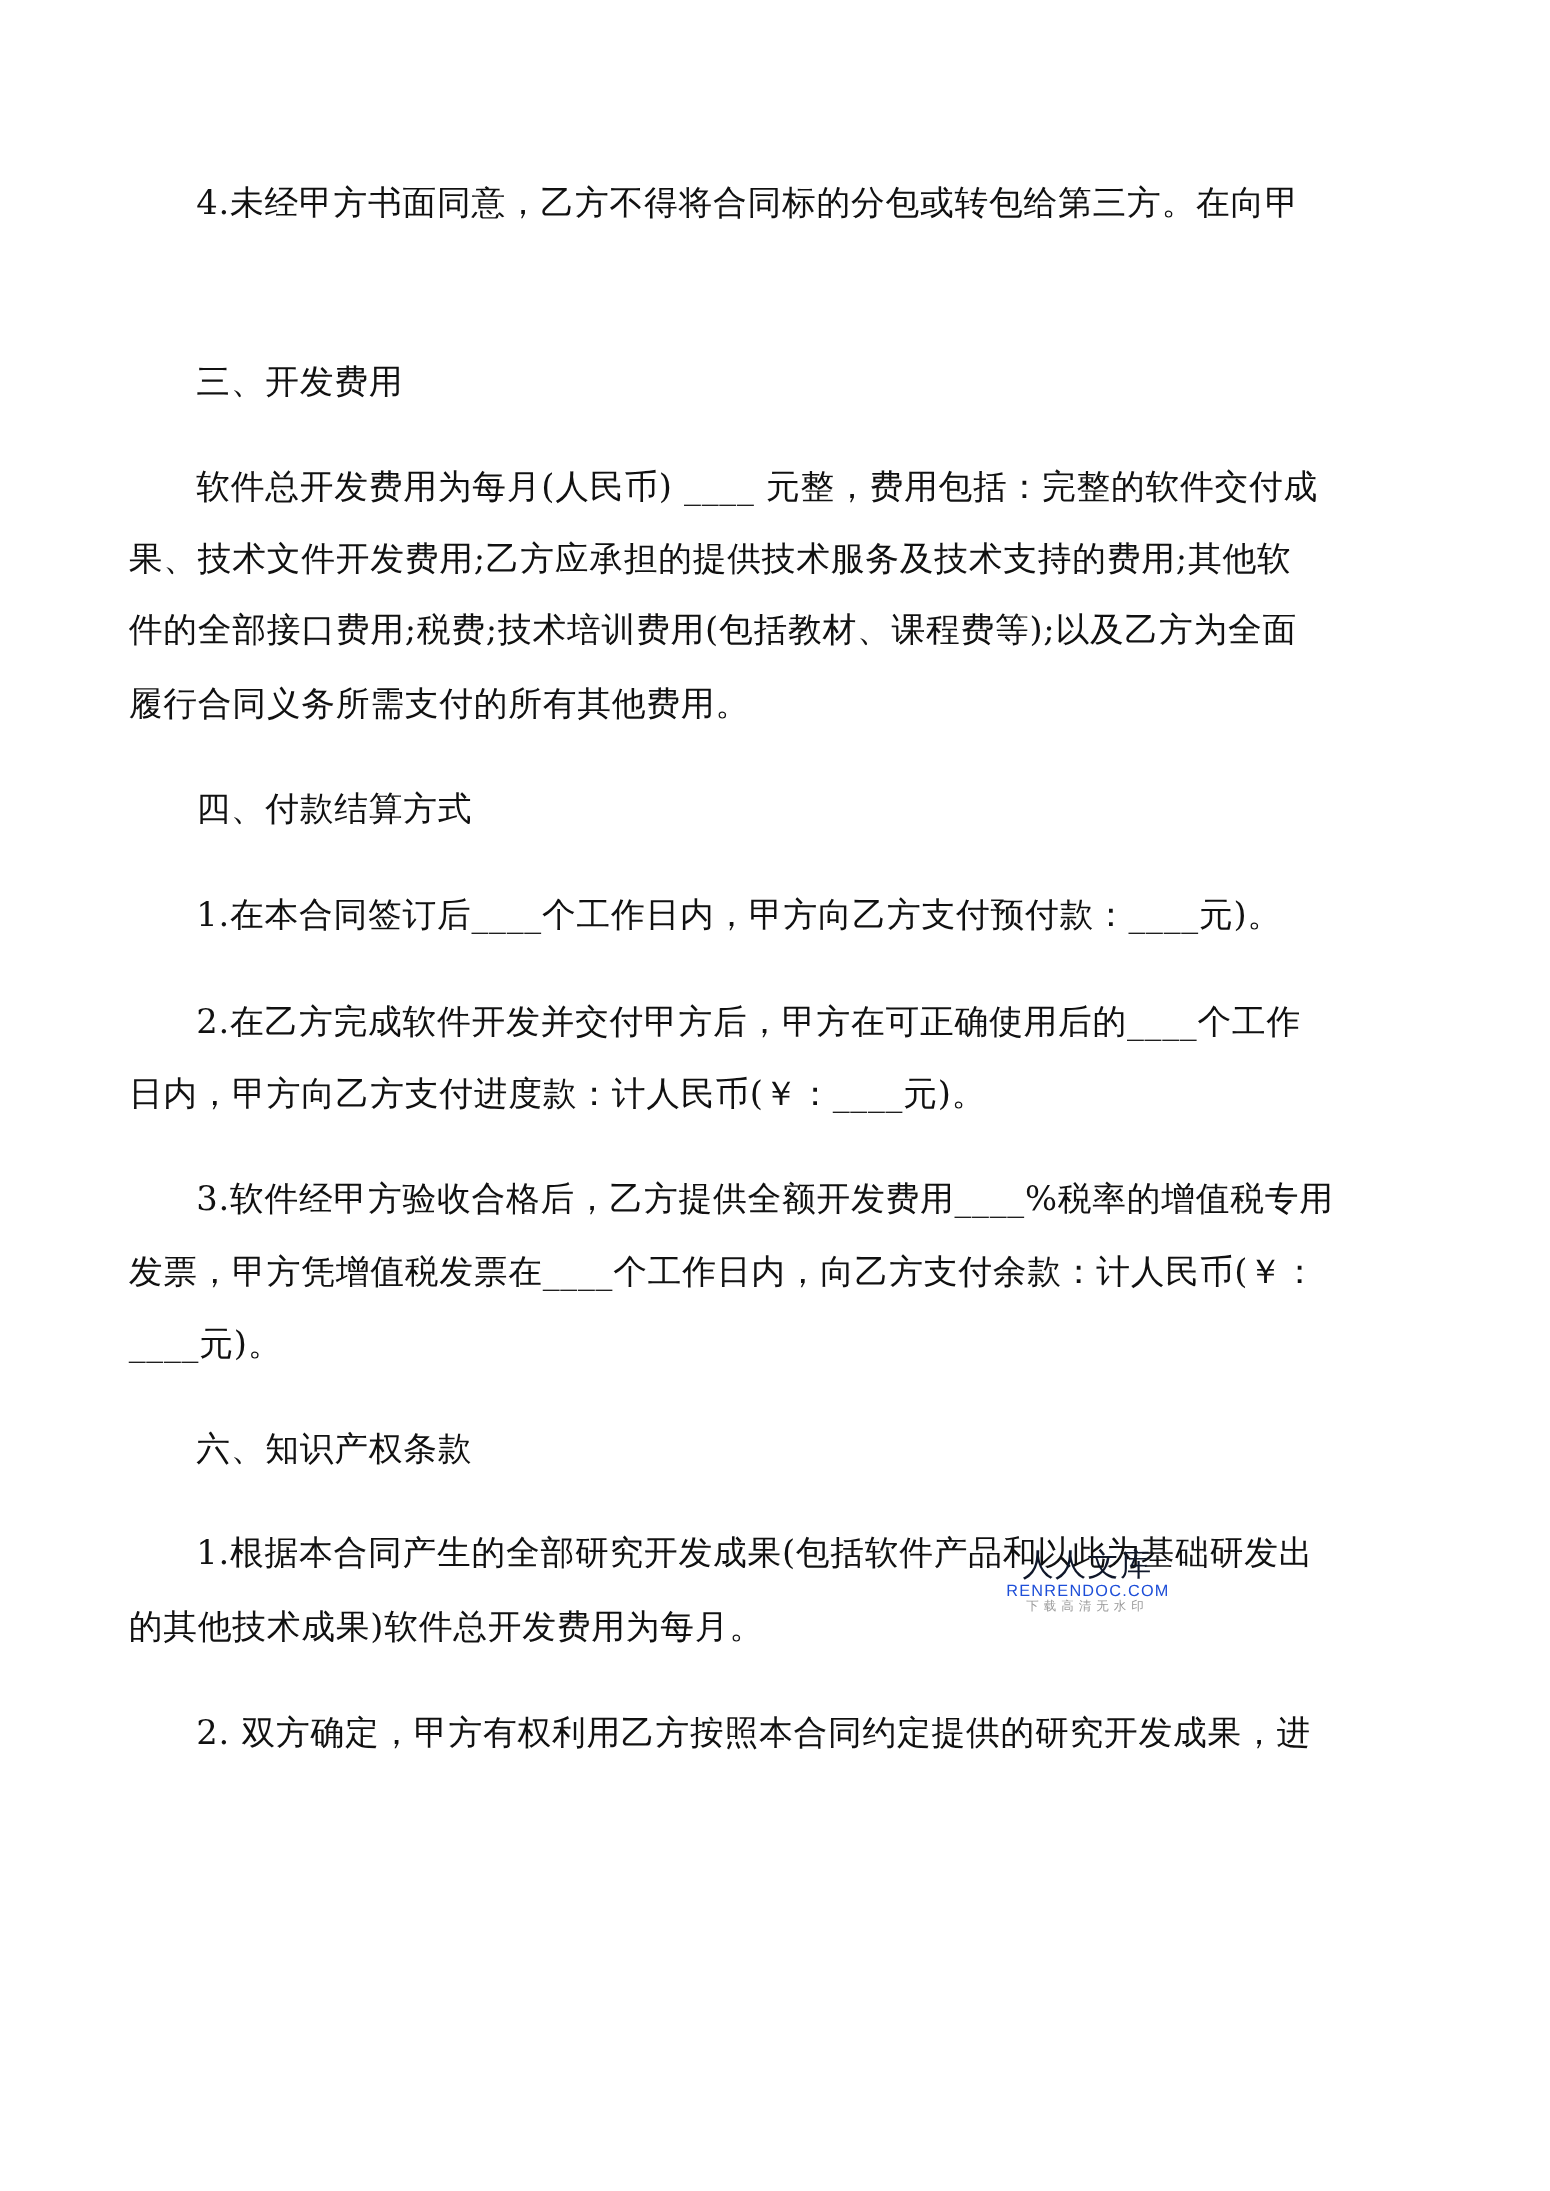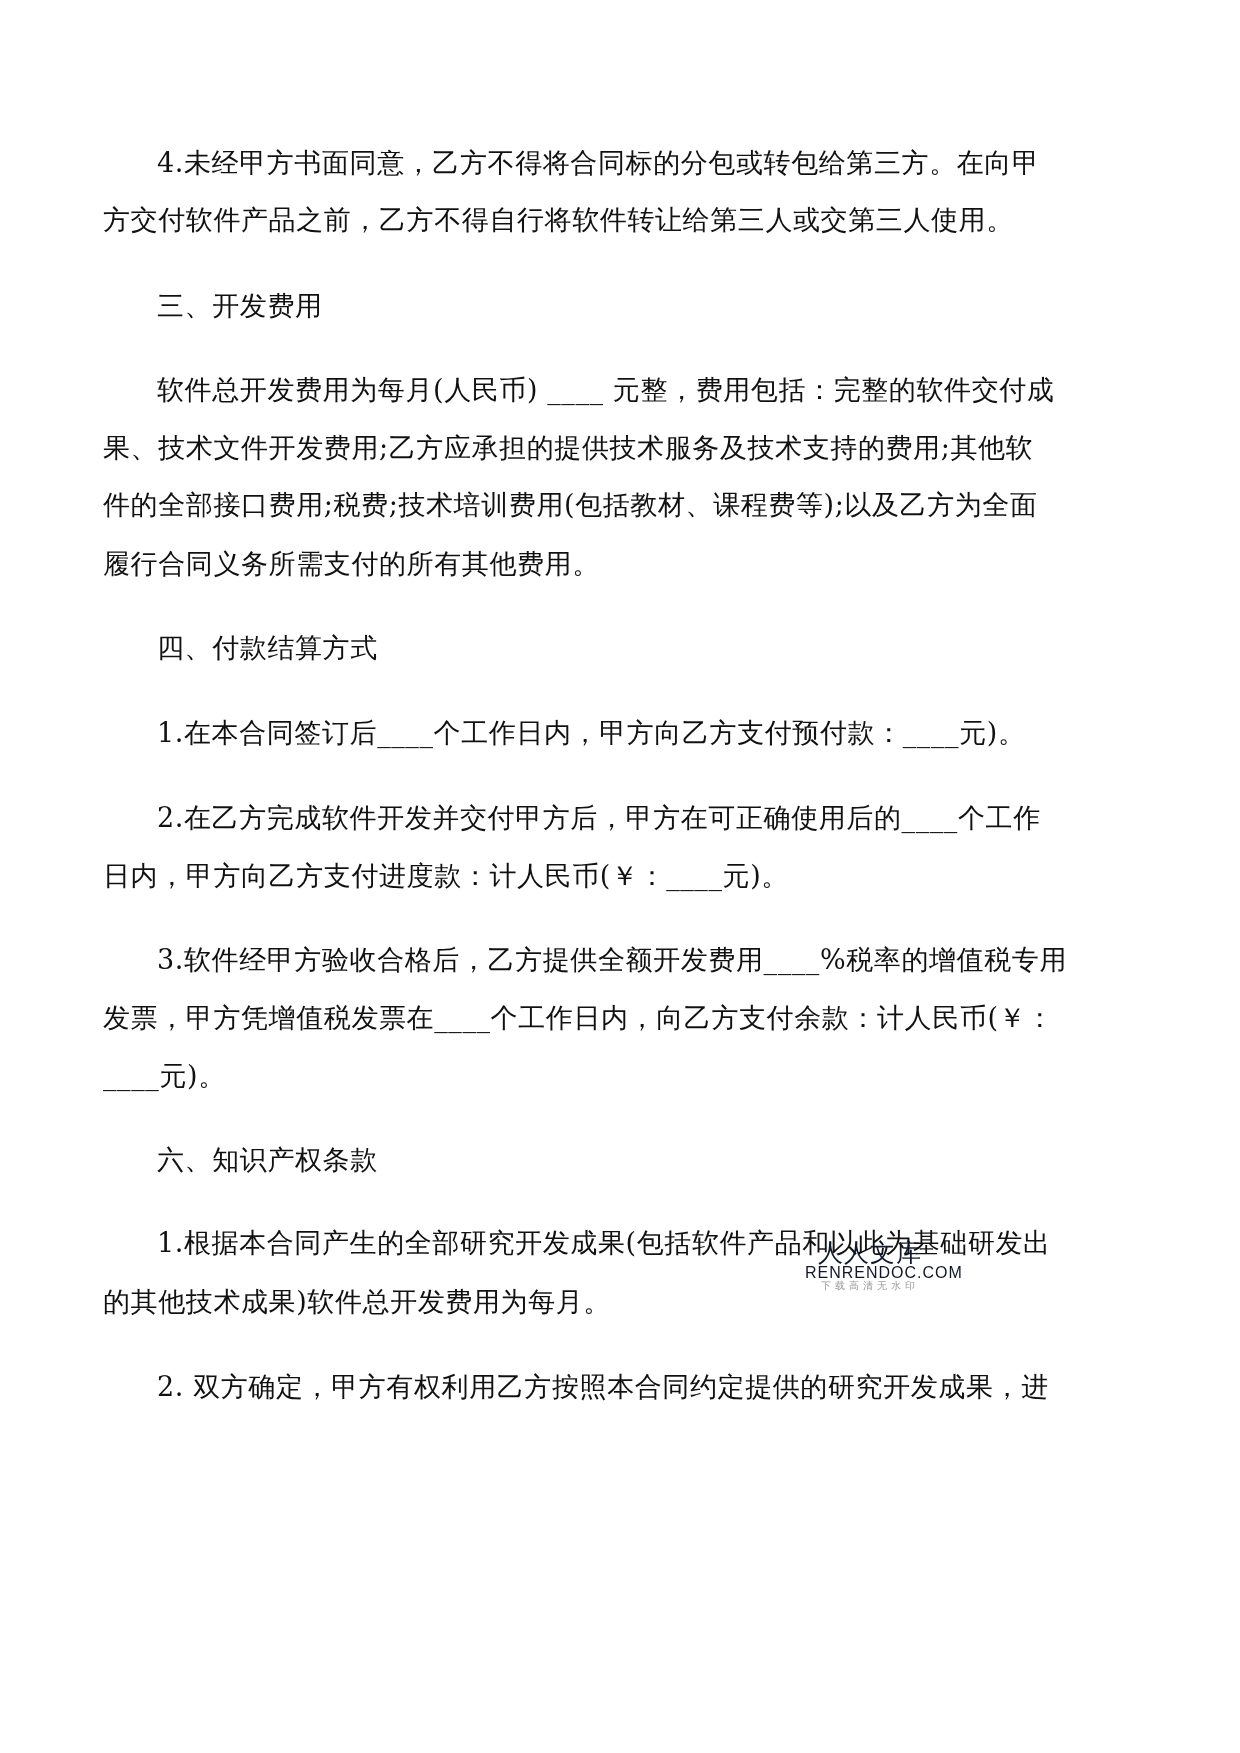--- a/index.html
+++ b/index.html
@@ -42,40 +42,39 @@
     }
     .wm-title {
       font-family: Liberation Serif, serif;
       font-size: 25px;
       line-height: 26px;
       letter-spacing: 1px;
       color: #0f172a;
     }
     .wm-url {
       font-family: "Liberation Sans", "DejaVu Sans", sans-serif;
-      font-size: 16px;
+      font-size: 13px;
       line-height: 14px;
       letter-spacing: 1px;
-      color: #0f172a;
+      color: #1d4ed8;
     }
     .wm-sub {
       font-family: Liberation Mono, monospace;
       font-size: 10px;
       line-height: 13px;
       letter-spacing: 4px;
       color: #9a9a9a;
     }
   </style>
 </head>
 <body>
 
 <div class="page">
 
   <div class="line indent" style="top:146px">4.未经甲方书面同意，乙方不得将合同标的分包或转包给第三方。在向甲</div>
-  <div class="line" style="top:203px">方交付软件产品之前，乙方不得自行将软件转让给第三人或交第三人使用。</div>
 
   <div class="line indent" style="top:289px">三、开发费用</div>
   <div class="line" style="top:431px">果、技术文件开发费用;乙方应承担的提供技术服务及技术支持的费用;其他软</div>
   <div class="line indent" style="top:373px">软件总开发费用为每月(人民币) ____ 元整，费用包括：完整的软件交付成</div>
   <div class="line" style="top:547px">履行合同义务所需支付的所有其他费用。</div>
   <div class="line" style="top:488px">件的全部接口费用;税费;技术培训费用(包括教材、课程费等);以及乙方为全面</div>
 
   <div class="line indent" style="top:631px">四、付款结算方式</div>
   <div class="line indent" style="top:716px">1.在本合同签订后____个工作日内，甲方向乙方支付预付款：____元)。</div>
   <div class="line indent" style="top:801px">2.在乙方完成软件开发并交付甲方后，甲方在可正确使用后的____个工作</div>

